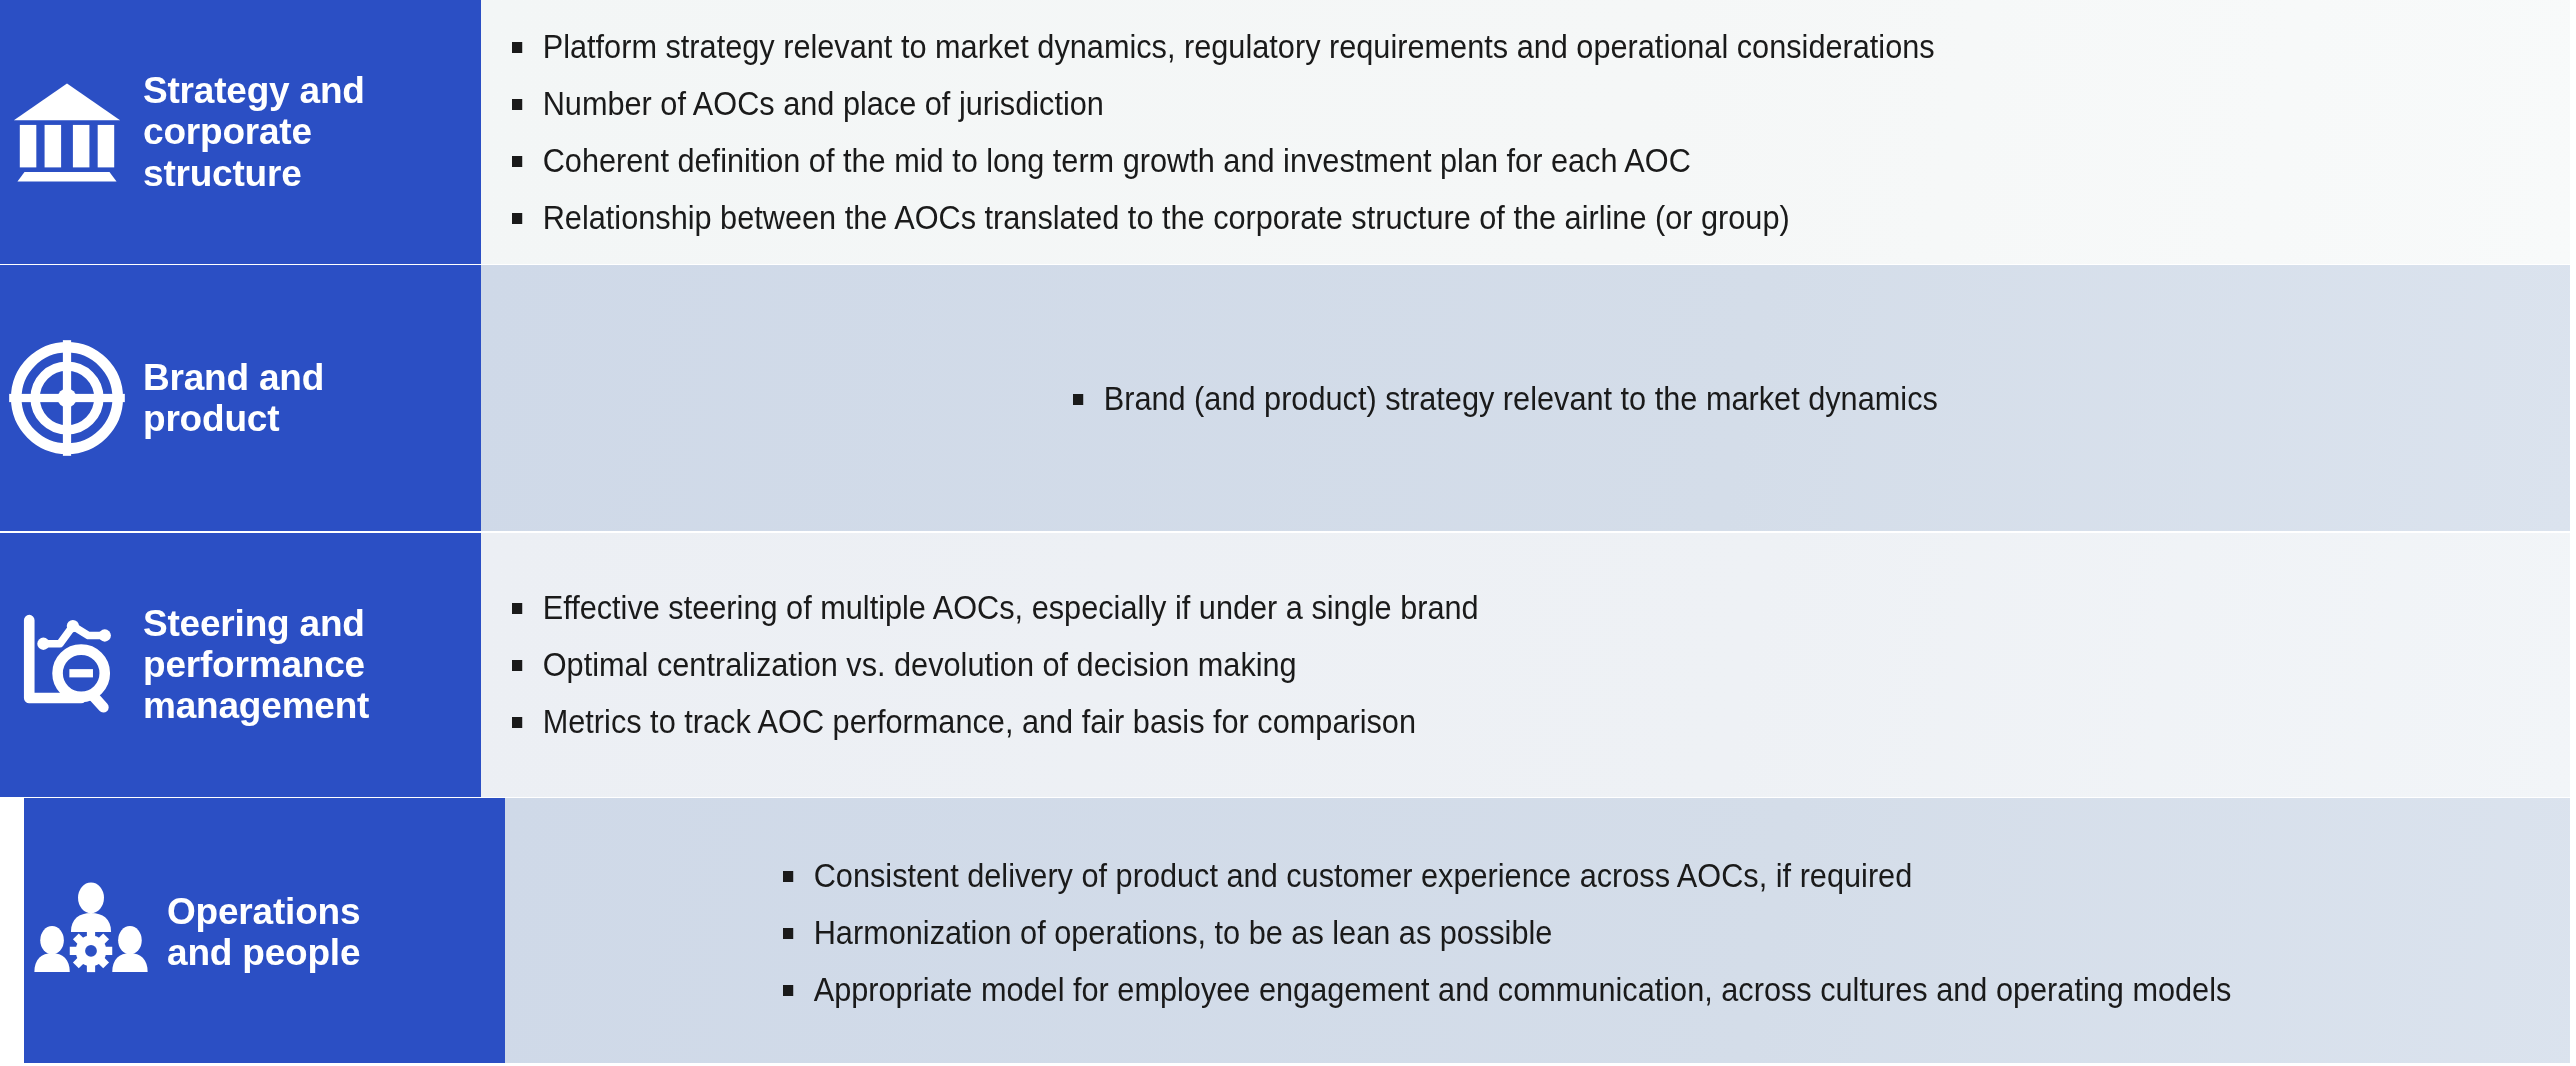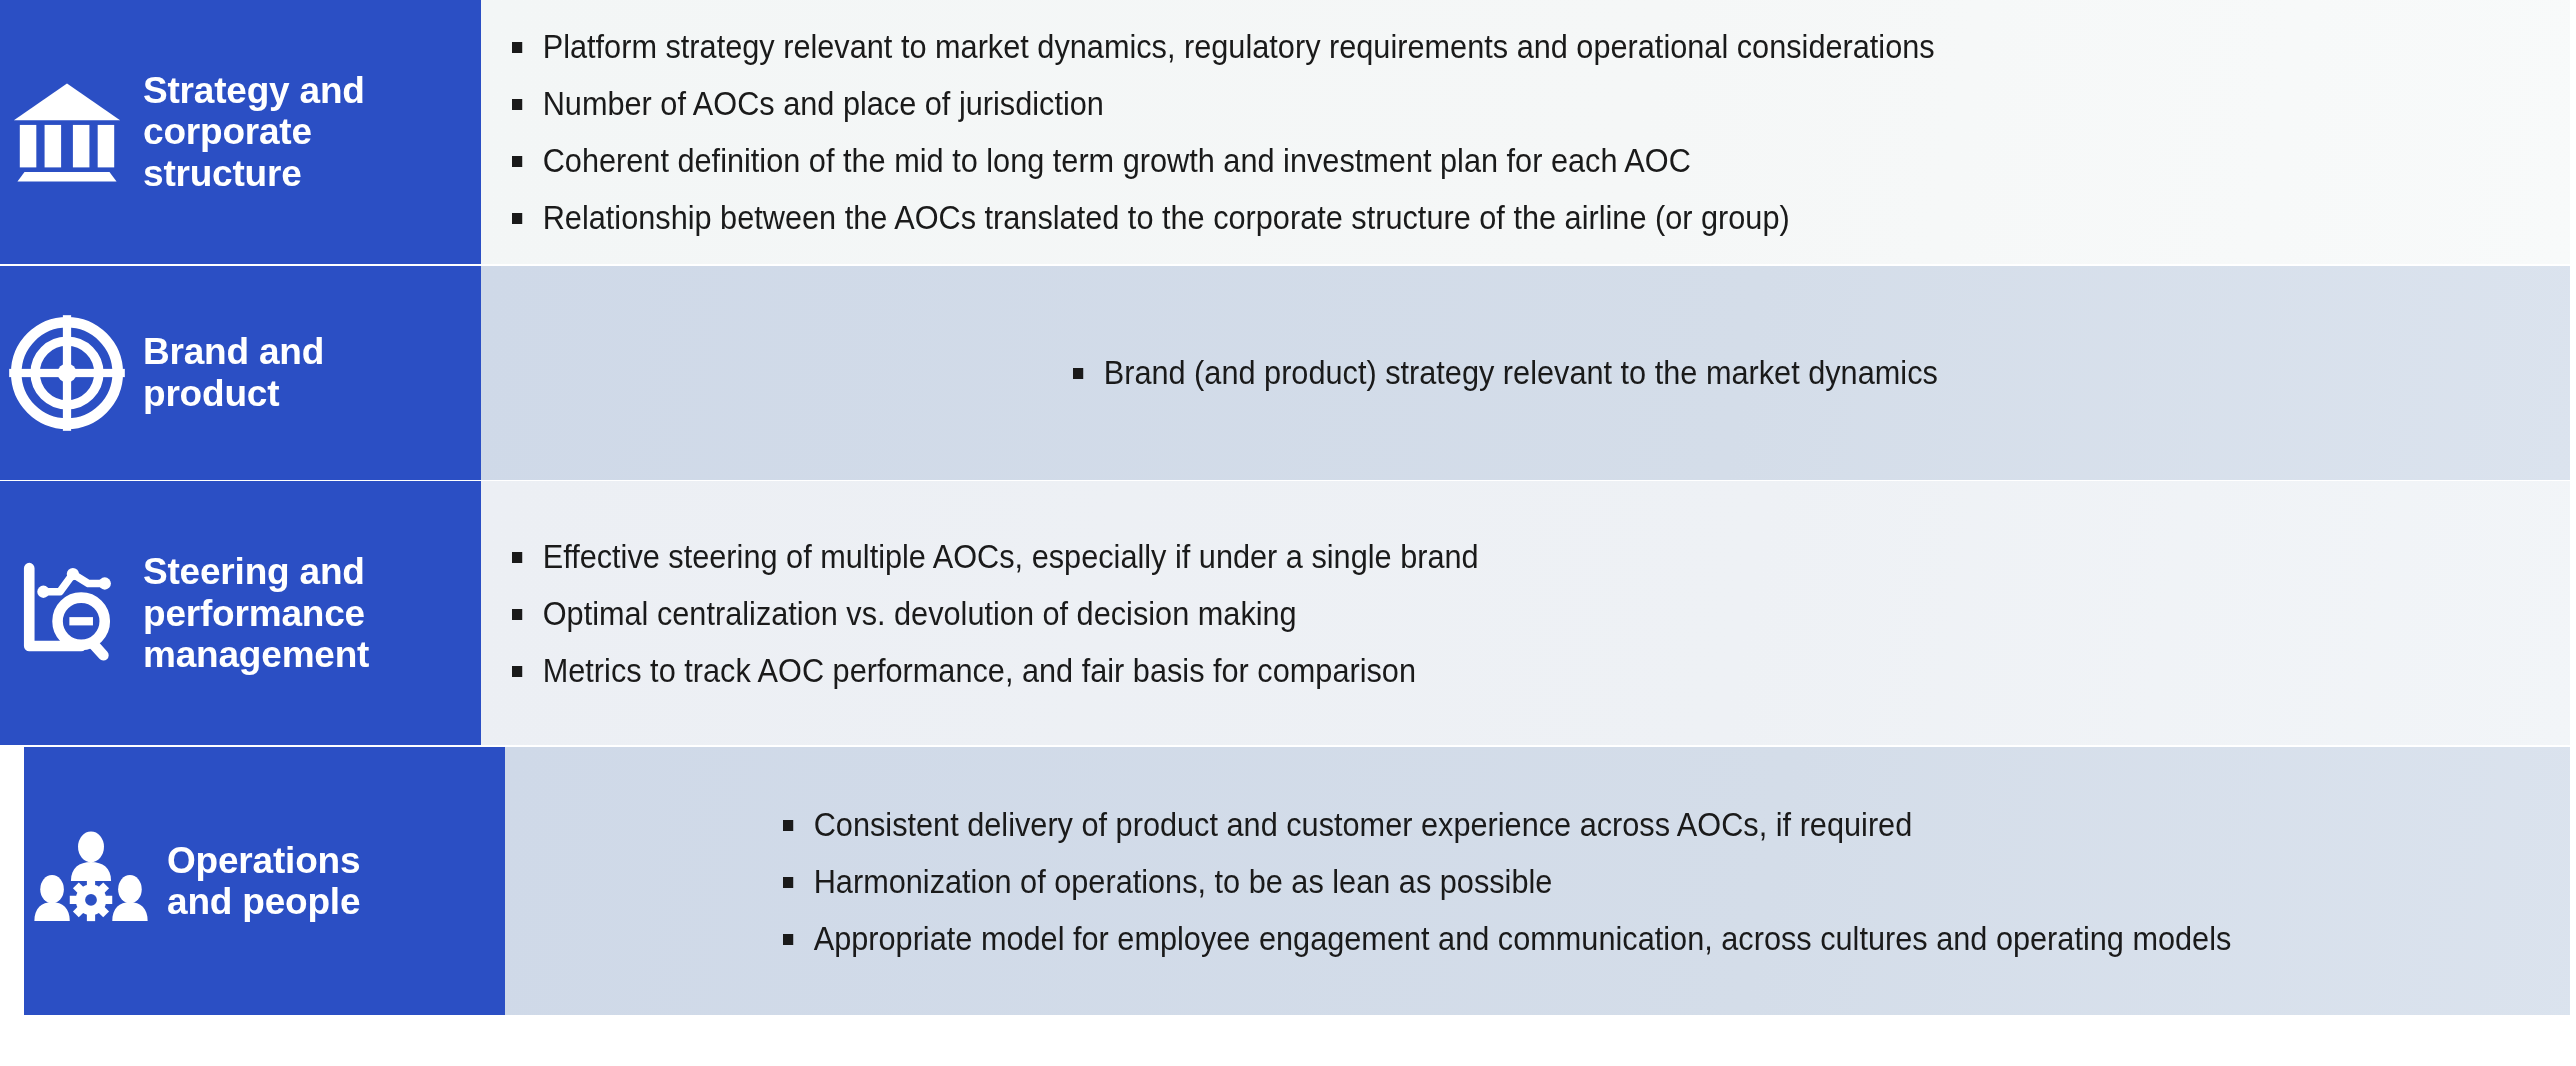--- a/index.html
+++ b/index.html
@@ -26,21 +26,21 @@
   .row {
     display: flex;
     flex-direction: row;
     align-items: stretch;
     width: 100%;
     box-sizing: border-box;
   }
 
   
   .row-1 { height: 264px; }
-  .row-2 { height: 214px; }
+  .row-2 { height: 266px; }
   .row-3 { height: 264px; }
   .row-4 { height: 268px; margin-left: 24px; }
 
   .row-gap {
     height: 1.7px;
     background: #ffffff;
     width: 100%;
     flex: 0 0 auto;
   }
 

